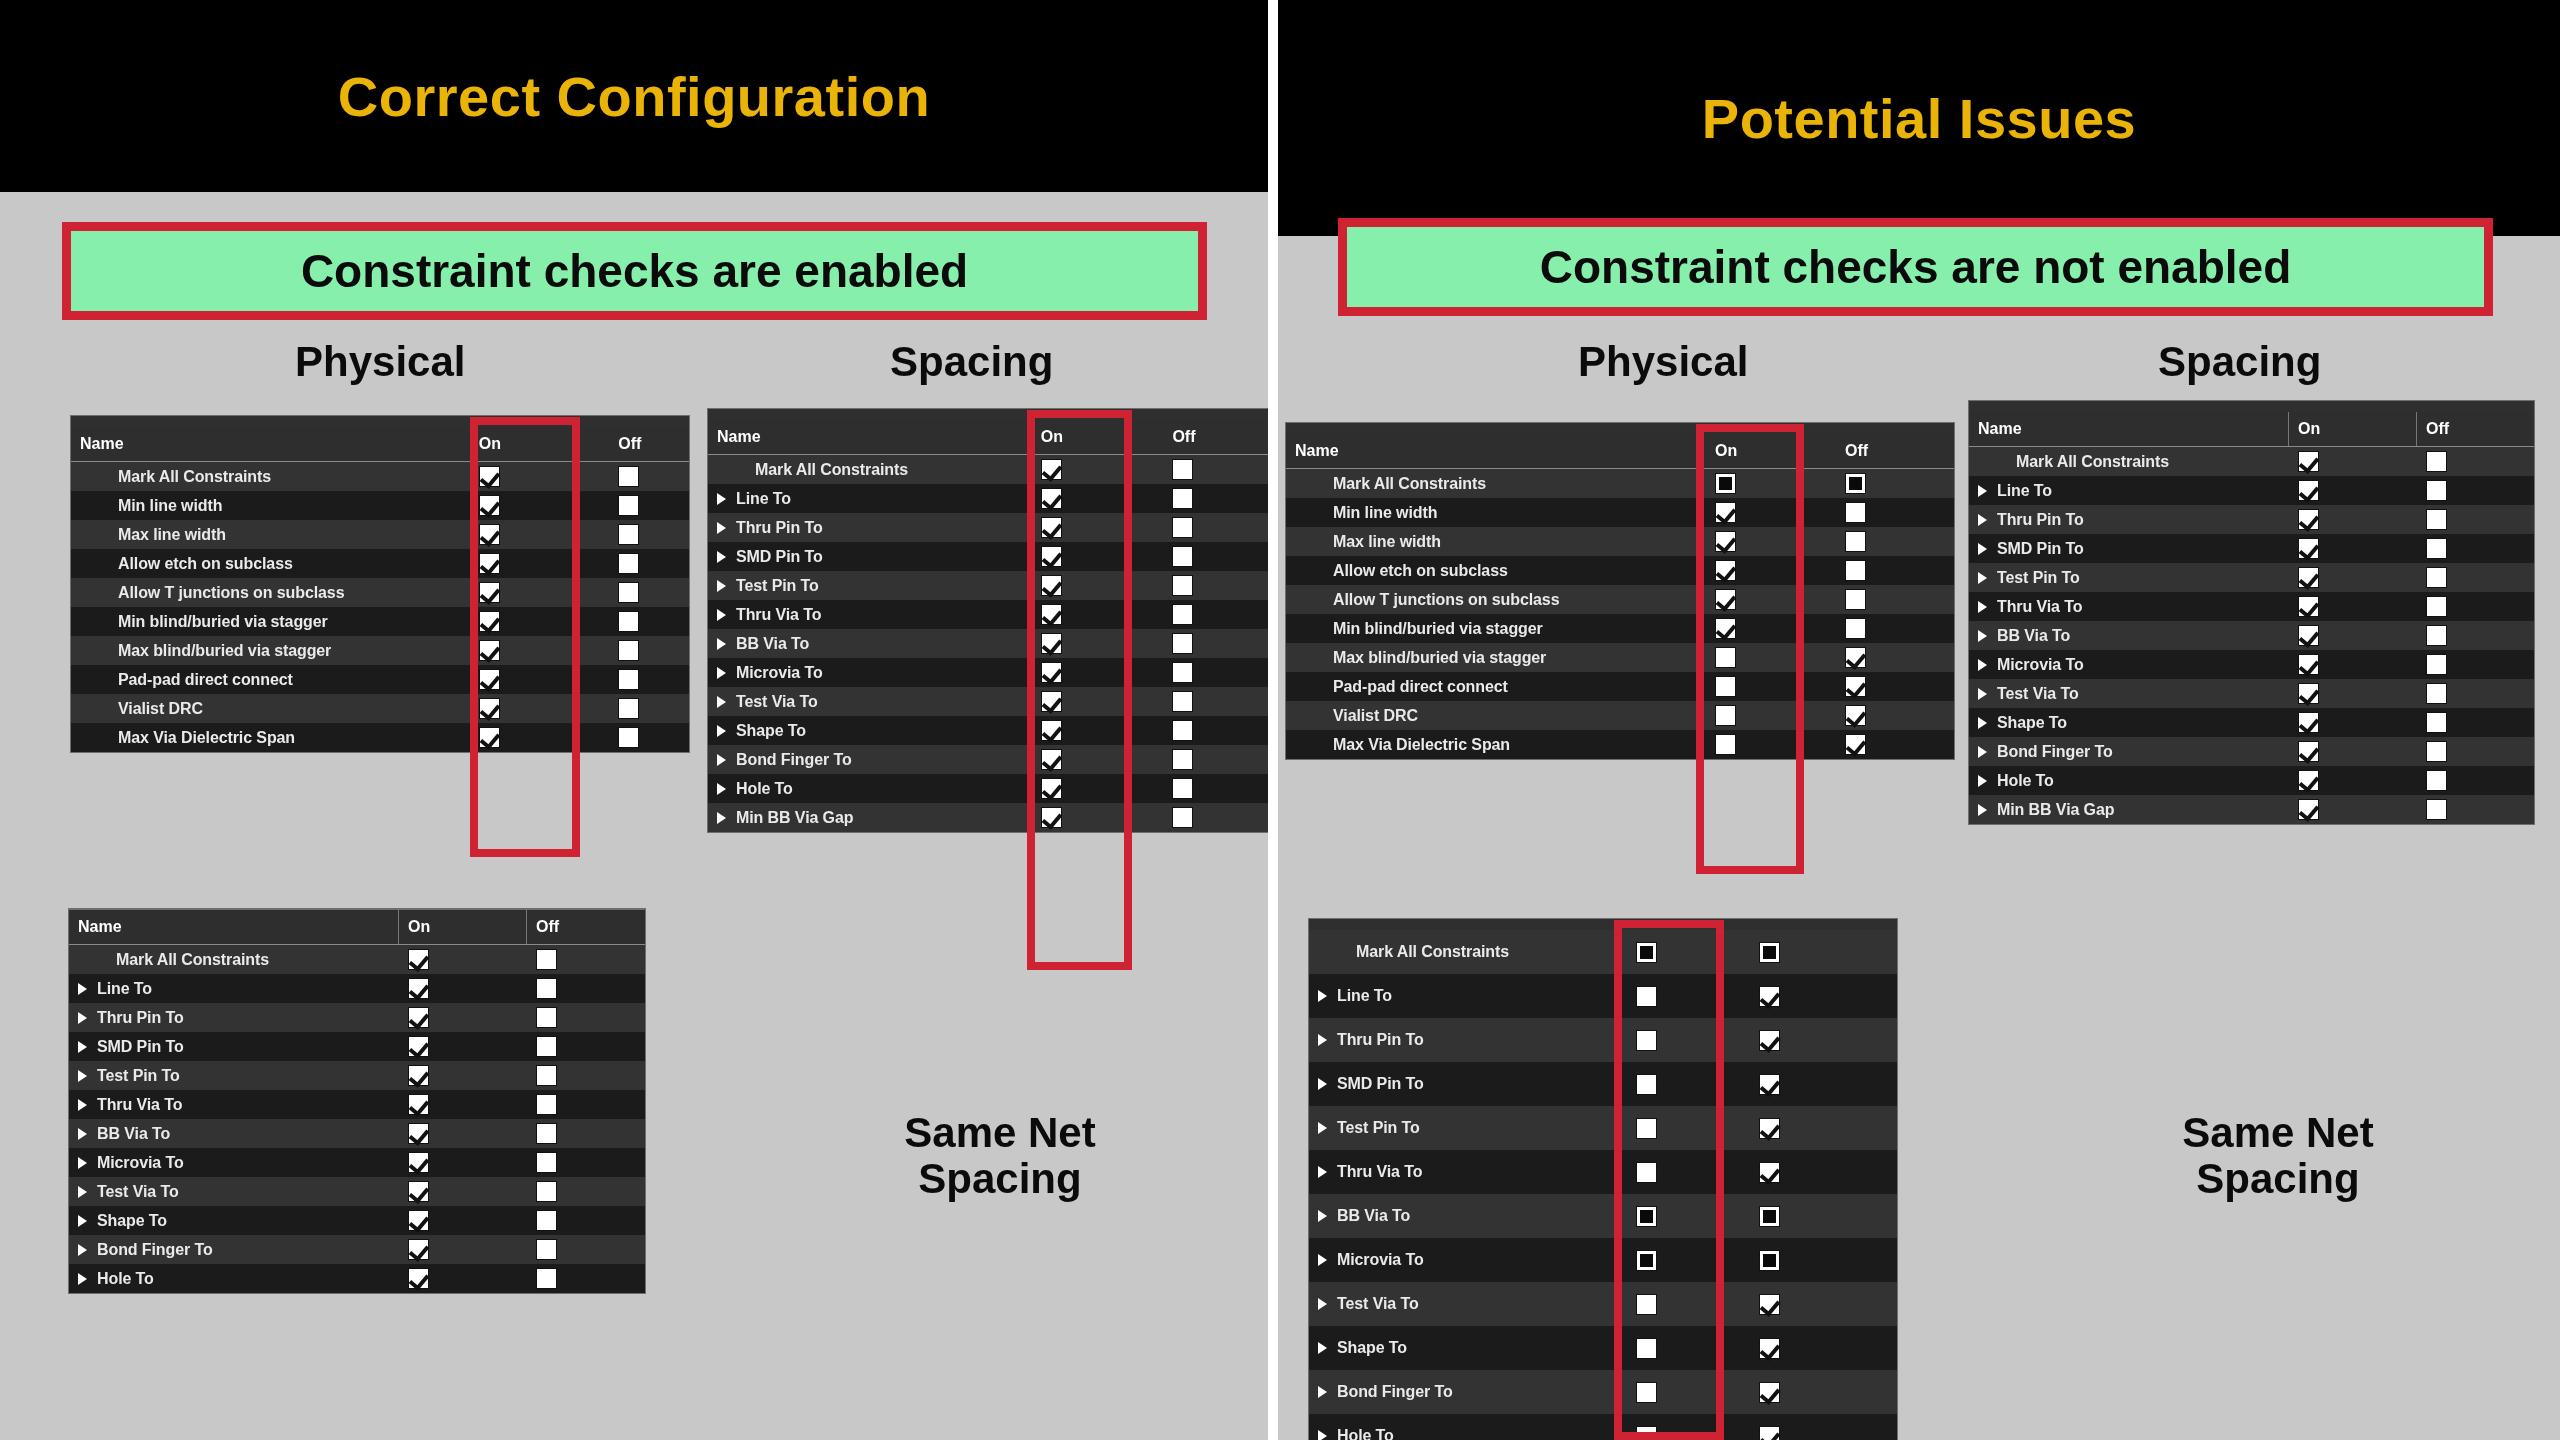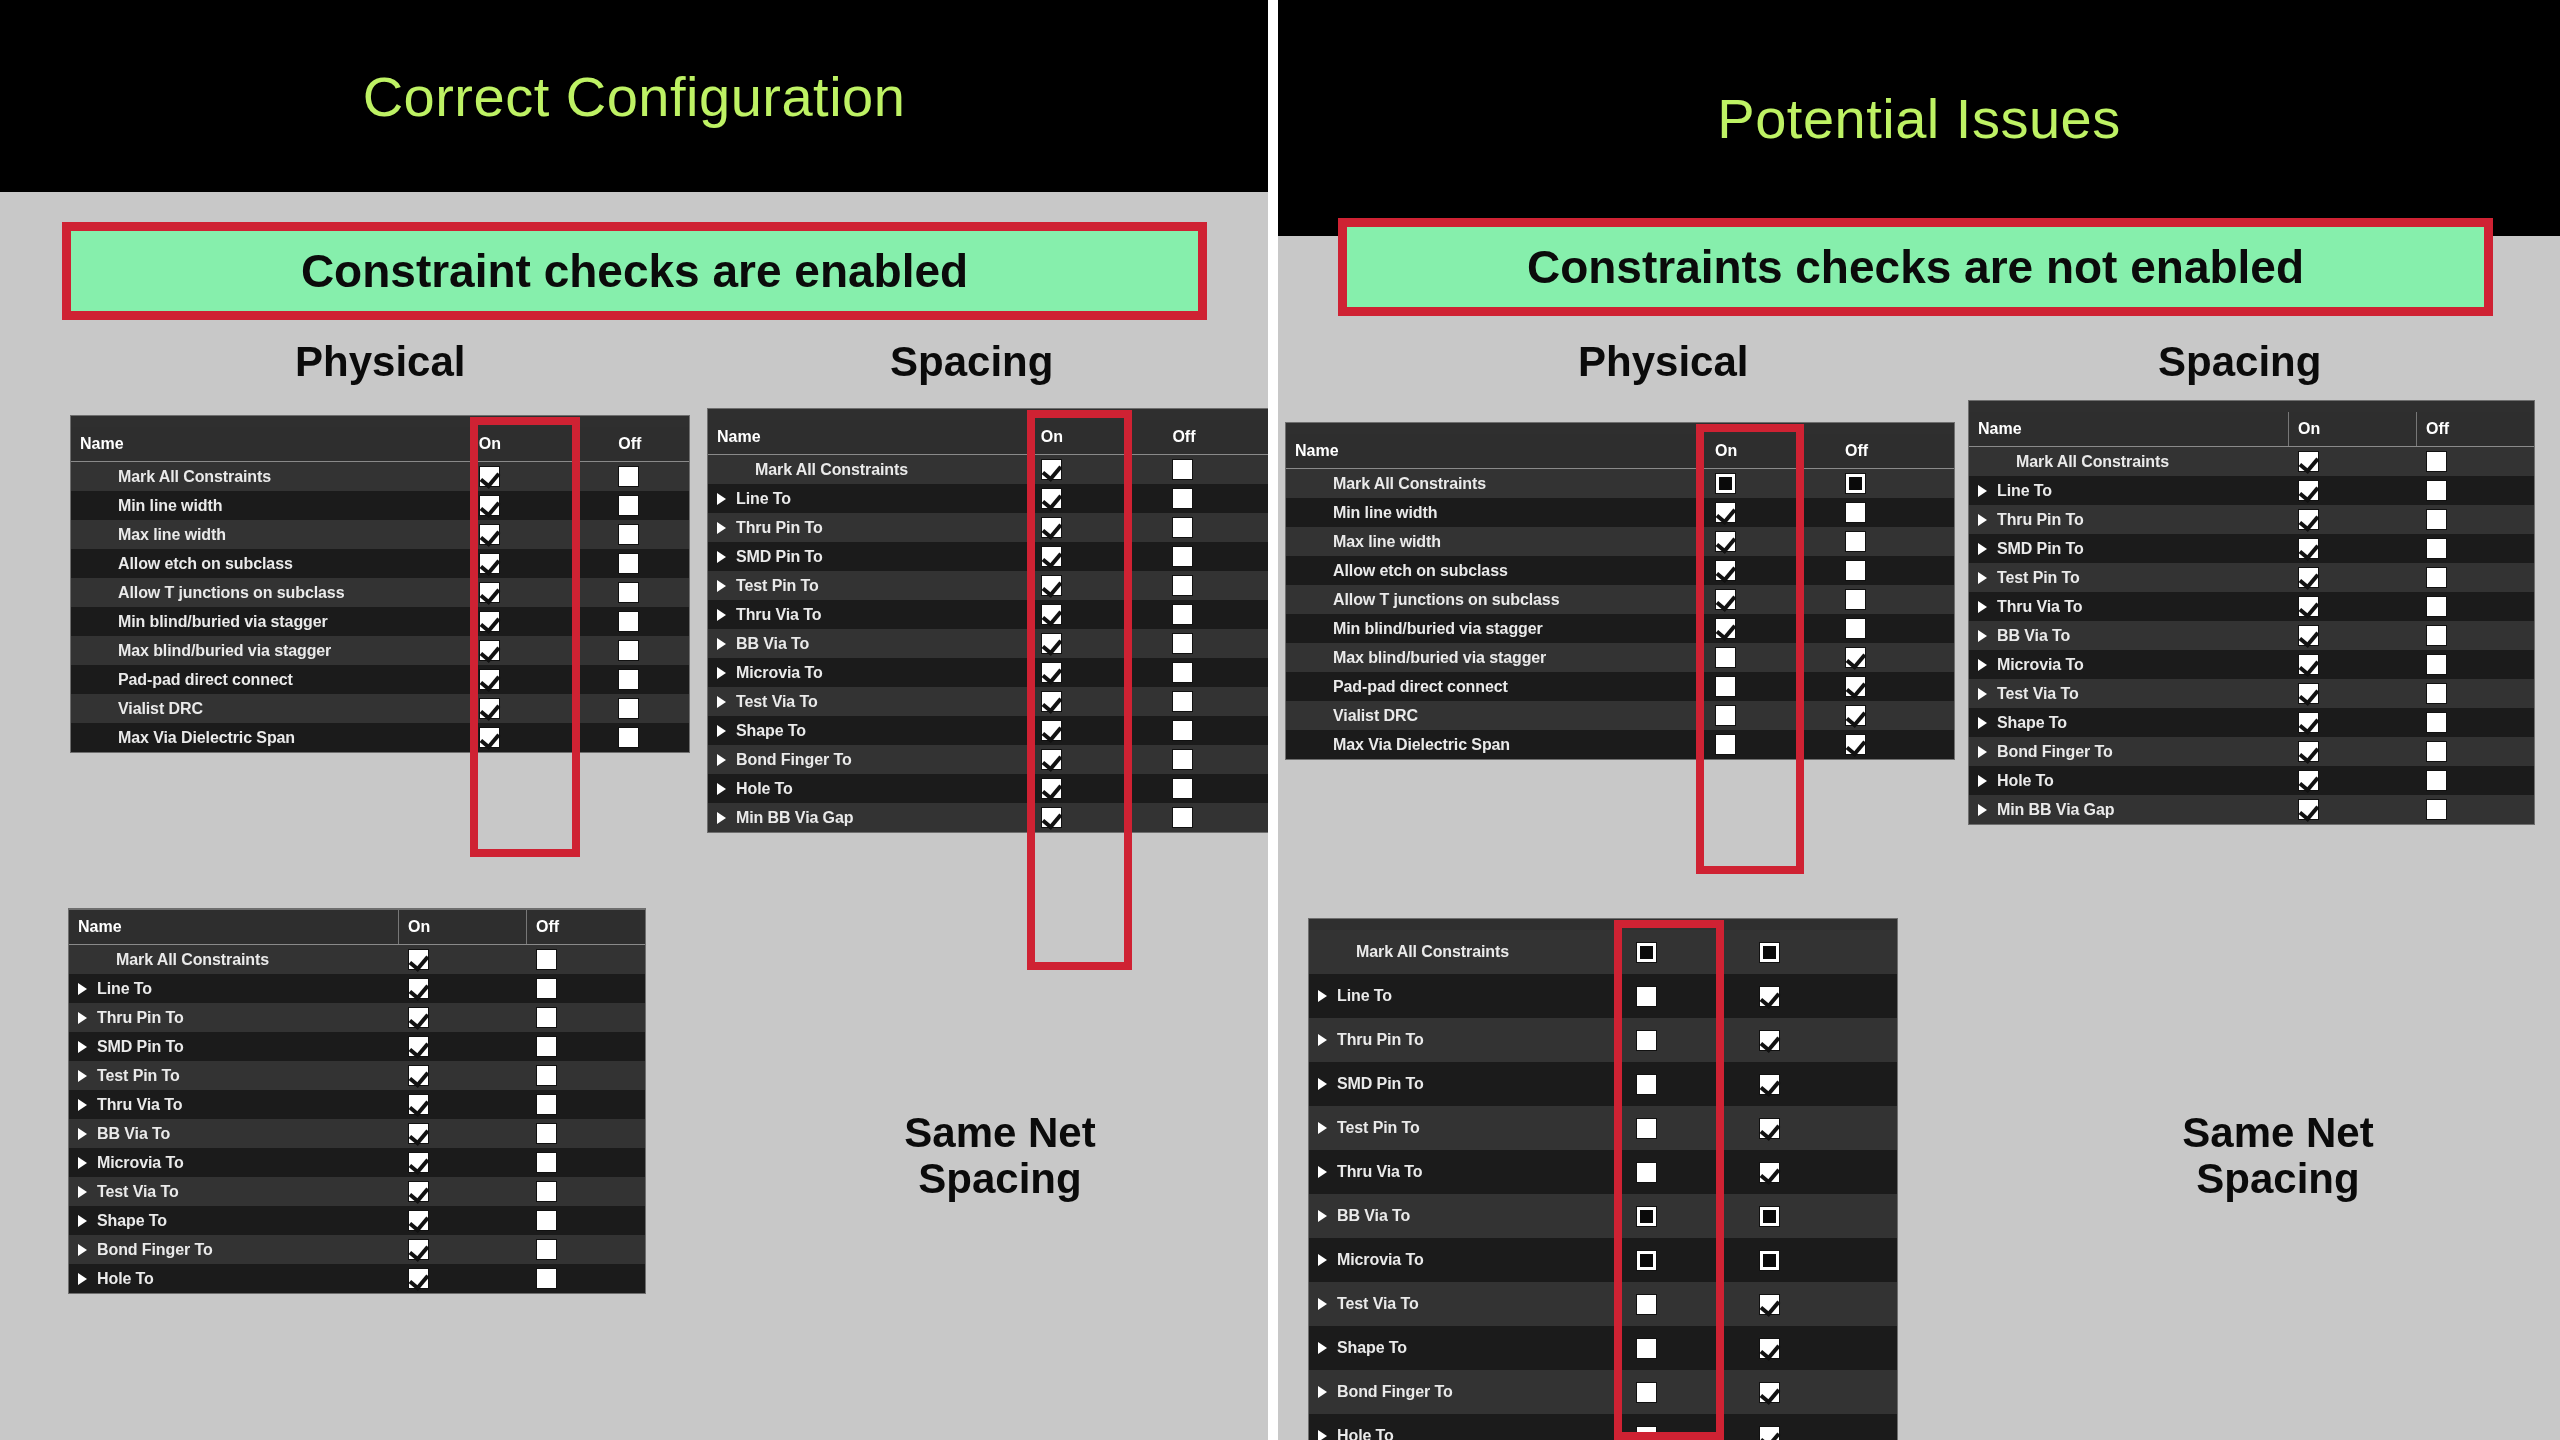--- a/index.html
+++ b/index.html
@@ -11,21 +11,21 @@
   .stage{position:relative;width:2560px;height:1440px;background:#ffffff;}
 
   
   .panel{position:absolute;top:0;height:1440px;background:#c8c8c8;overflow:hidden;}
   .panel.left{left:0;width:1268px;}
   .panel.right{left:1278px;width:1282px;}
   .divider{position:absolute;top:0;left:1268px;width:10px;height:1440px;background:#ffffff;}
 
   .titlebar{position:absolute;left:0;top:0;width:100%;height:192px;background:#000000;
             display:flex;align-items:center;justify-content:center;}
-  .titlebar .t{color:#bef264;font-size:56px;font-weight:normal;letter-spacing:.5px;
+  .titlebar .t{color:#eab308;font-size:56px;font-weight:bold;letter-spacing:.5px;
                font-family:"Liberation Sans", sans-serif;}
   .panel.left .titlebar{height:192px;}
   .panel.right .titlebar{height:236px;}
 
   
   .banner{position:absolute;border:9px solid #cf2233;background:#86efac;
           display:flex;align-items:center;justify-content:center;box-sizing:border-box;}
   .banner .bt{font-size:46px;font-weight:bold;color:#0b0b0b;}
 
   
@@ -547,21 +547,21 @@
 
   <div class="divider"></div>
 
   <div class="panel right">
 
     <div class="titlebar">
       <div class="t">Potential Issues</div>
     </div>
 
     <div class="banner" style="left:60px;top:218px;width:1155px;height:98px;">
-      <div class="bt">Constraints checks are not enabled</div>
+      <div class="bt">Constraint checks are not enabled</div>
     </div>
 
     <div class="sec" style="left:300px;top:338px;">Physical</div>
     <div class="sec" style="left:880px;top:338px;">Spacing</div>
 
     <div class="tbl" id="tbl-right-physical" style="left:7px;top:422px;width:670px;">
       <div class="topstrip"></div>
       <div class="thead">
         <div class="cell" style="width:420px;">Name</div>
         <div class="cell cchk" style="width:130px;">On</div>

